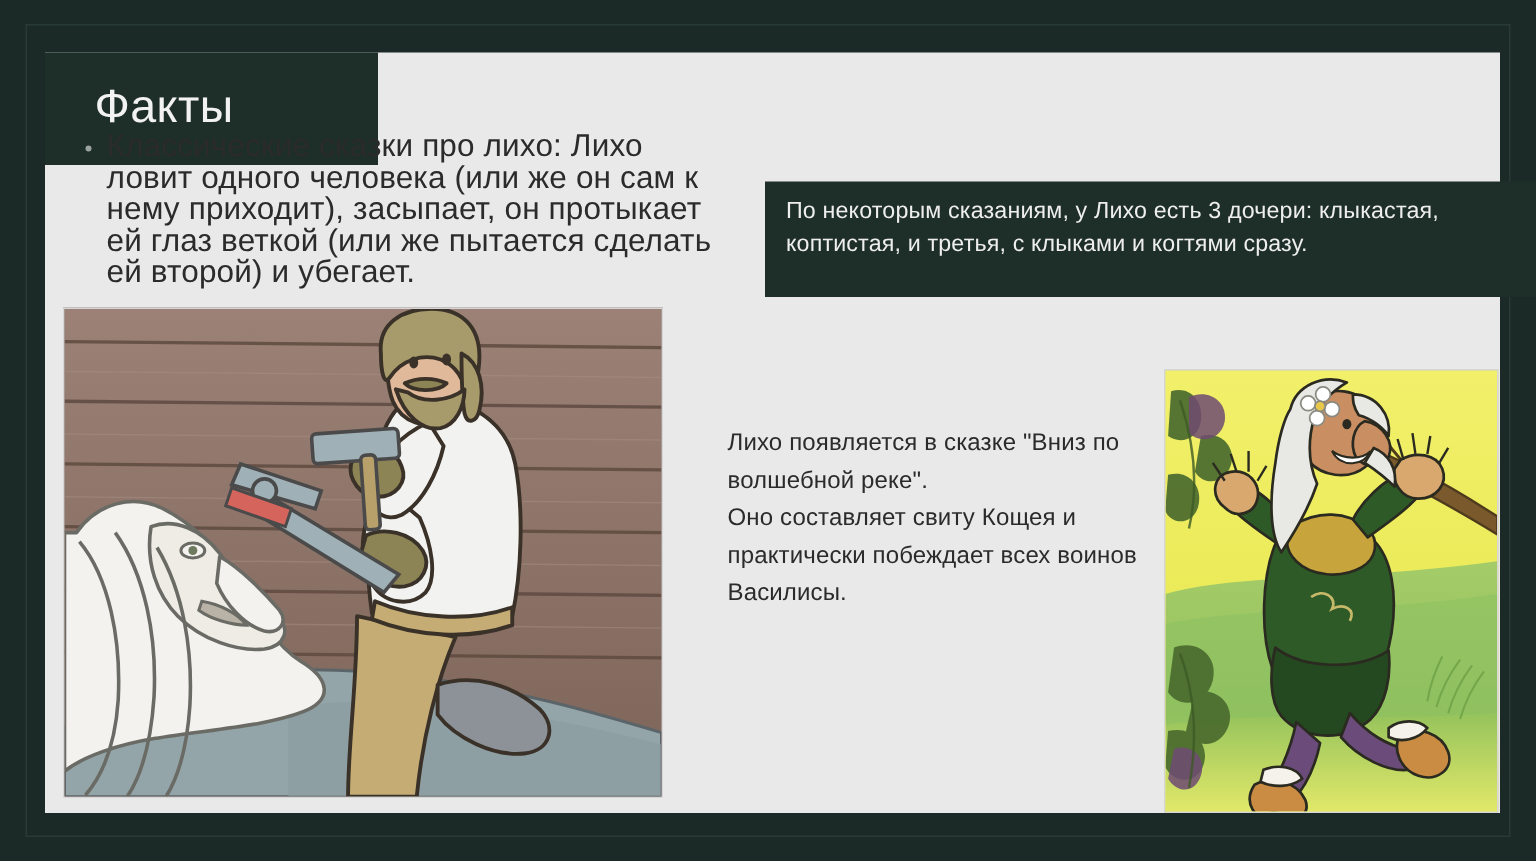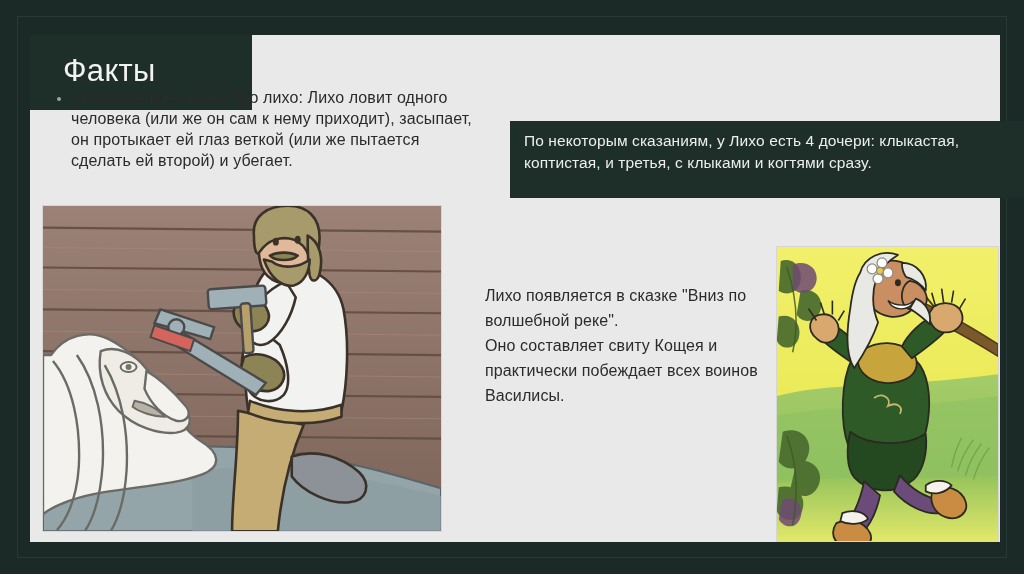--- a/index.html
+++ b/index.html
@@ -58,21 +58,21 @@
   }
   .bullet-dot {
     width: 4px; height: 4px;
     border-radius: 50%;
     background: #9aa3a0;
     margin-top: 10px;
     margin-right: 10px;
     flex: 0 0 auto;
   }
   .bullet-text {
-    font-size: 16px;
+    font-size: 21px;
     line-height: 21px;
     color: #2b2b2b;
     letter-spacing: 0.1px;
   }
 
   
   .pic-left {
     position: absolute;
     left: 12px; top: 170px;
     width: 400px; height: 327px;
@@ -225,21 +225,21 @@
         </g>
 
         <ellipse cx="86" cy="162" rx="8" ry="5" fill="#f4f2ee" stroke="#6b6b66" stroke-width="2"></ellipse>
         <ellipse cx="86" cy="162" rx="3" ry="3" fill="#6d7a5f"></ellipse>
 
         <path d="M92 196 C104 198 116 204 122 212 C112 212 98 208 90 202 Z" fill="#b9b2a6" stroke="#6b6b66" stroke-width="2"></path>
       </svg>
     </div>
 
     <div class="dark-box">
-      <div class="dark-box-text">По некоторым сказаниям, у Лихо есть 4 дочери: клыкастая, коптистая, и третья, с клыками и когтями сразу.</div>
+      <div class="dark-box-text">По некоторым сказаниям, у Лихо есть 3 дочери: клыкастая, коптистая, и третья, с клыками и когтями сразу.</div>
     </div>
 
     <div class="mid-text" style="white-space: pre-line;">Лихо появляется в сказке "Вниз по волшебной реке".
 Оно составляет свиту Кощея и практически побеждает всех воинов Василисы.</div>
 
     <div class="pic-right">
       <svg class="art" viewBox="0 0 223 296" preserveAspectRatio="xMidYMid slice">
         <defs>
           <linearGradient id="skyg" x1="0" y1="0" x2="0" y2="1">
             <stop offset="0%" stop-color="#f2f06a"></stop>

